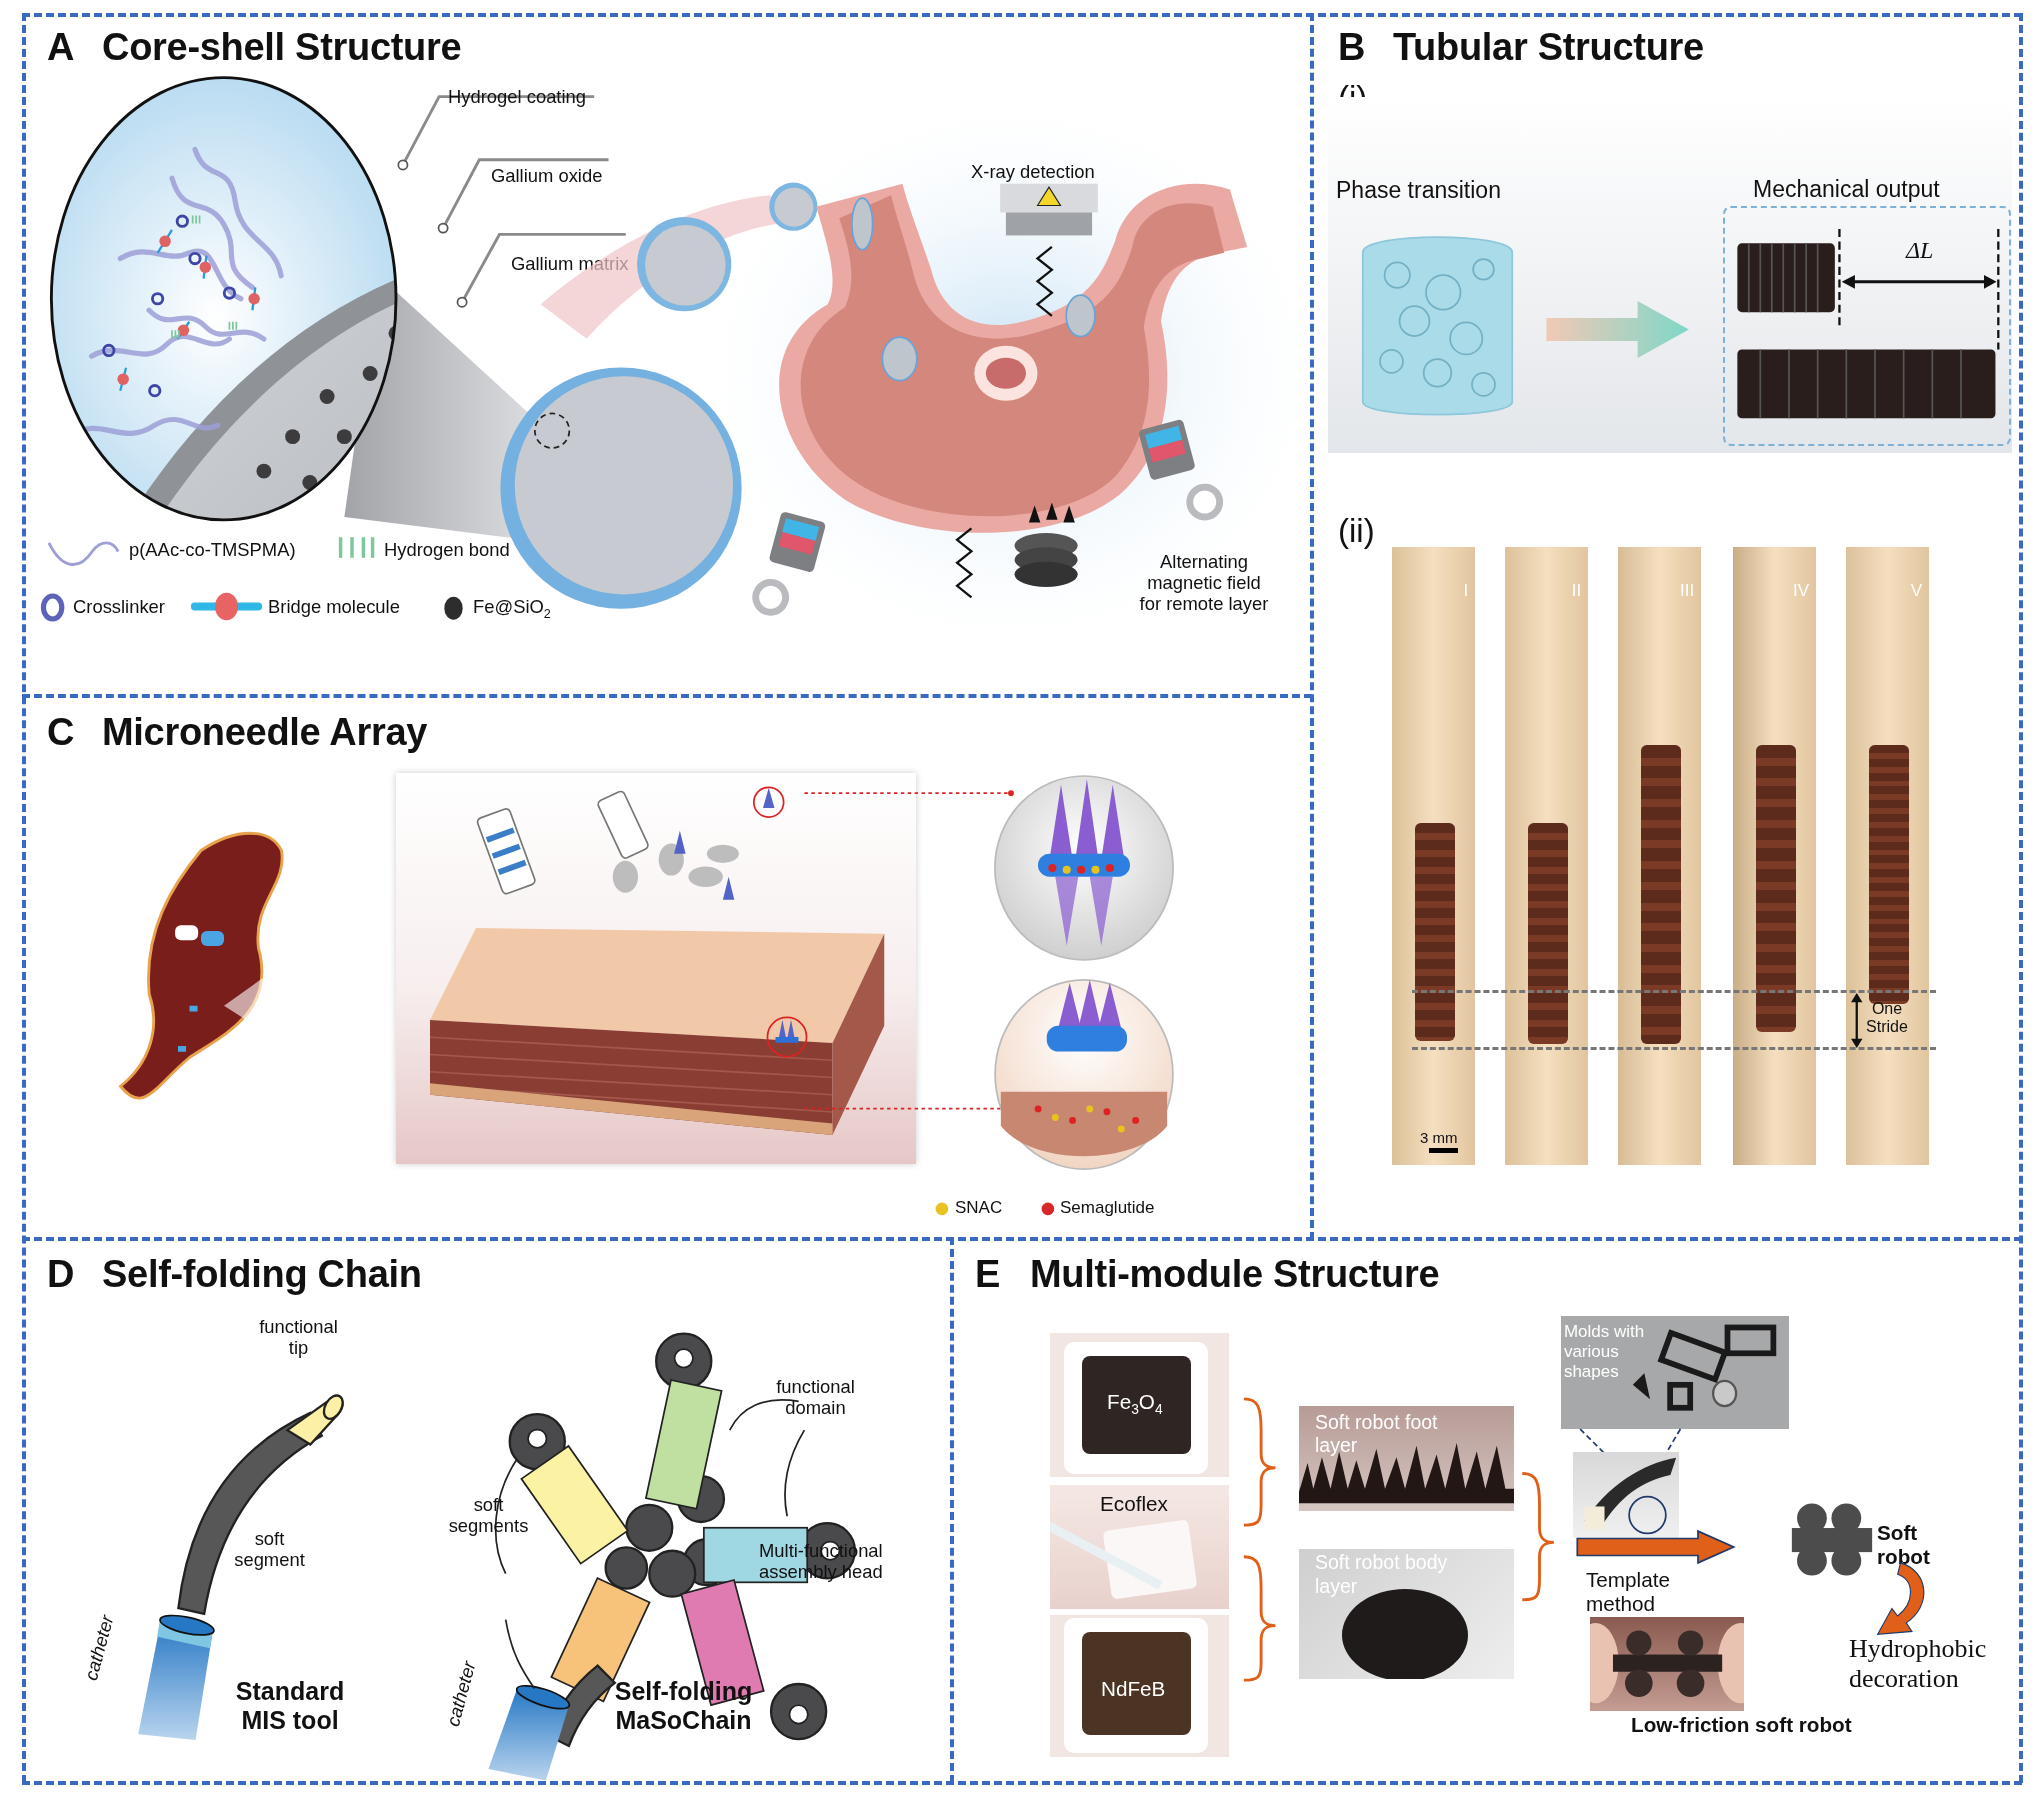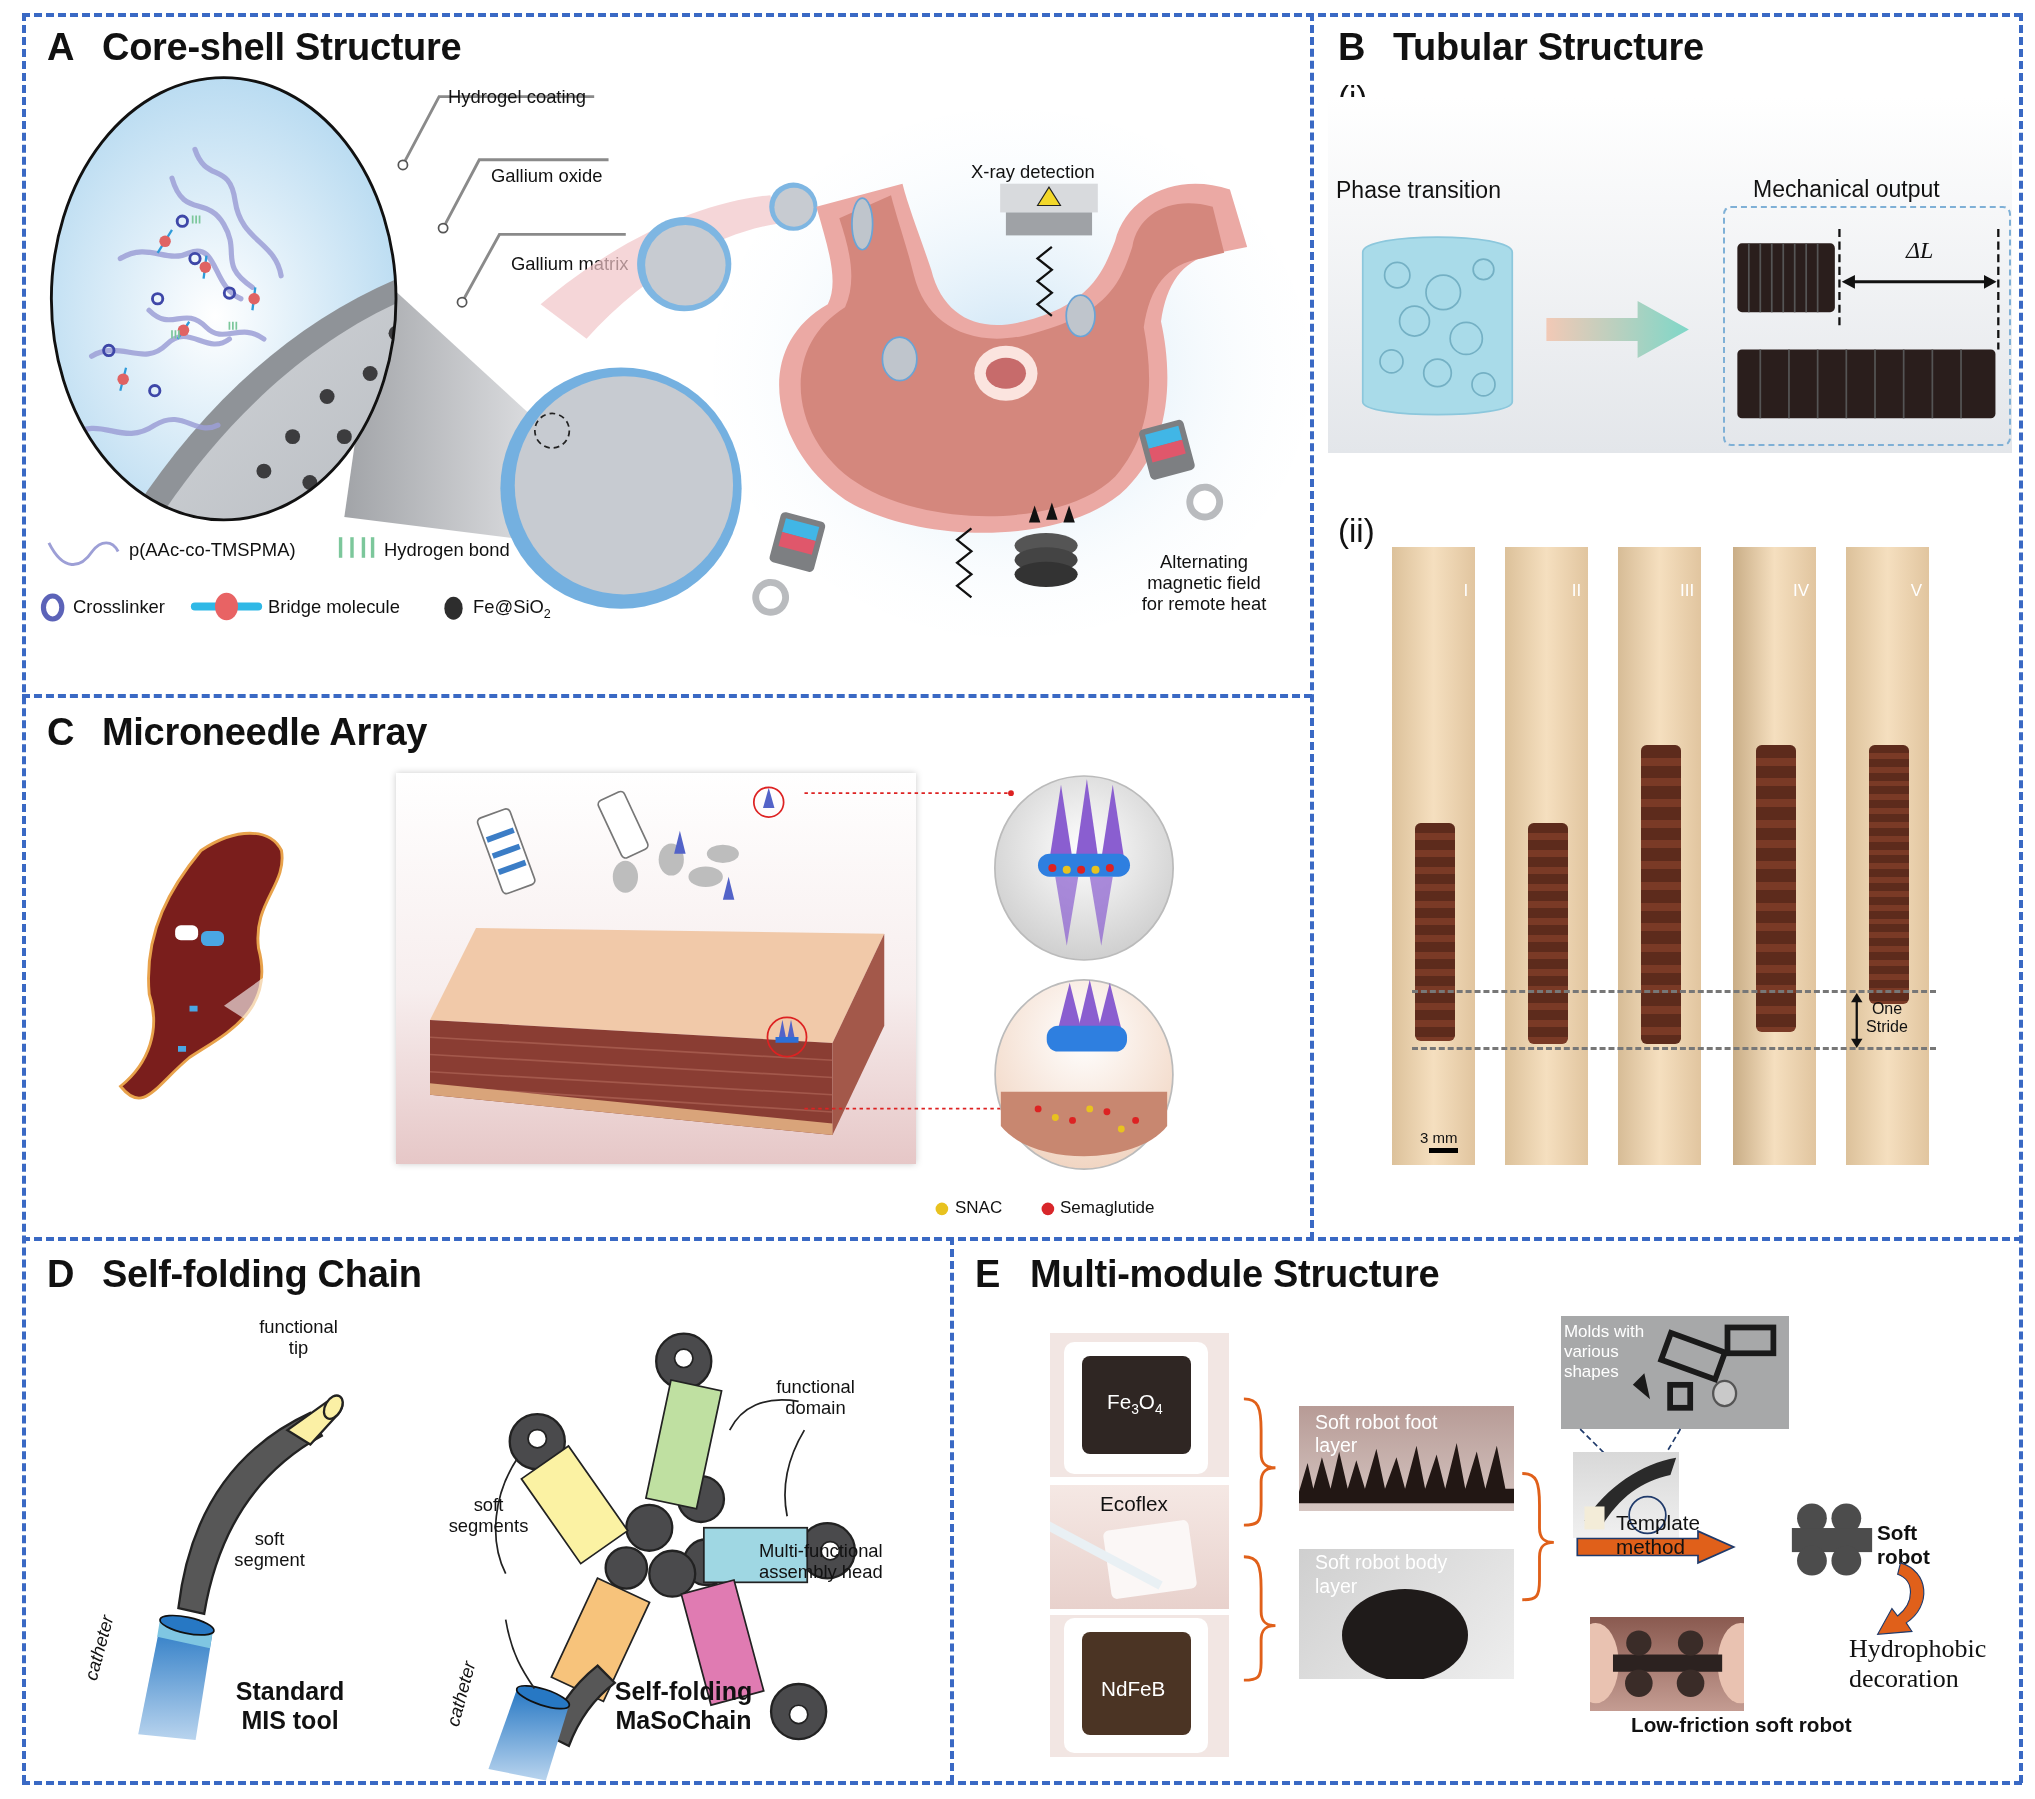--- a/index.html
+++ b/index.html
@@ -174,21 +174,21 @@
       <ellipse cx="0" cy="50" rx="55" ry="22" fill="#333"></ellipse>
       <polygon points="-30,-40 -20,-70 -10,-40" fill="#111"></polygon>
         <polygon points="0,-45 10,-75 20,-45" fill="#111"></polygon>
         <polygon points="30,-40 40,-70 50,-40" fill="#111"></polygon>
     </g>
   </svg>
   <div class="lbl" style="left:971px;top:161px;">X-ray detection</div>
   <div class="lbl lbl-c" style="left:1135px;top:551px;width:138px;">
     <div>Alternating</div>
     <div>magnetic field</div>
-    <div>for remote heat</div>
+    <div>for remote layer</div>
   </div>
 
   <svg style="left:46px;top:537px;" width="75" height="29" viewBox="0 0 130 50">
       <path d="M5,10 C30,60 60,55 80,25 C95,5 115,5 125,25" fill="none" stroke="#9d9fd6" stroke-width="5"></path>
     </svg>
   <div class="lbl" style="left:129px;top:539px;">p(AAc-co-TMSPMA)</div>
   <svg style="left:336px;top:536px;" width="40" height="23" viewBox="0 0 70 40">
       <g stroke="#7cc79b" stroke-width="6">
         <line x1="8" y1="2" x2="8" y2="38"></line>
         <line x1="28" y1="2" x2="28" y2="38"></line>
@@ -596,21 +596,21 @@
     <svg style="left:0;top:0;" width="106" height="86" viewBox="0 0 185 150">
       <path d="M20,120 C60,60 120,20 180,10 L170,40 C120,50 80,80 50,130 Z" fill="#2a2a2a"></path>
       <rect x="20" y="95" width="35" height="40" fill="#f3ecd8"></rect>
       <circle cx="130" cy="110" r="32" fill="none" stroke="#1f3a6b" stroke-width="3"></circle>
     </svg>
   </div>
 
   <svg style="left:1575px;top:1530px;" width="161" height="34" viewBox="0 0 280 60">
     <polygon points="2,15 215,15 215,2 278,30 215,58 215,45 2,45" fill="#e0601a" stroke="#1f3a6b" stroke-width="3"></polygon>
   </svg>
-  <div class="lbl" style="left:1586px;top:1511px;font-size:20.7px;margin-left:30px;">
+  <div class="lbl" style="left:1586px;top:1568px;font-size:20.7px;">
     <div>Template</div>
     <div>method</div>
   </div>
 
   <svg style="left:1789px;top:1502px;" width="86" height="75" viewBox="0 0 150 130">
     <g fill="#4c4c4c">
         <circle cx="40" cy="28" r="26"></circle>
         <circle cx="100" cy="28" r="26"></circle>
         <rect x="5" y="45" width="140" height="42"></rect>
         <circle cx="40" cy="102" r="26"></circle>

